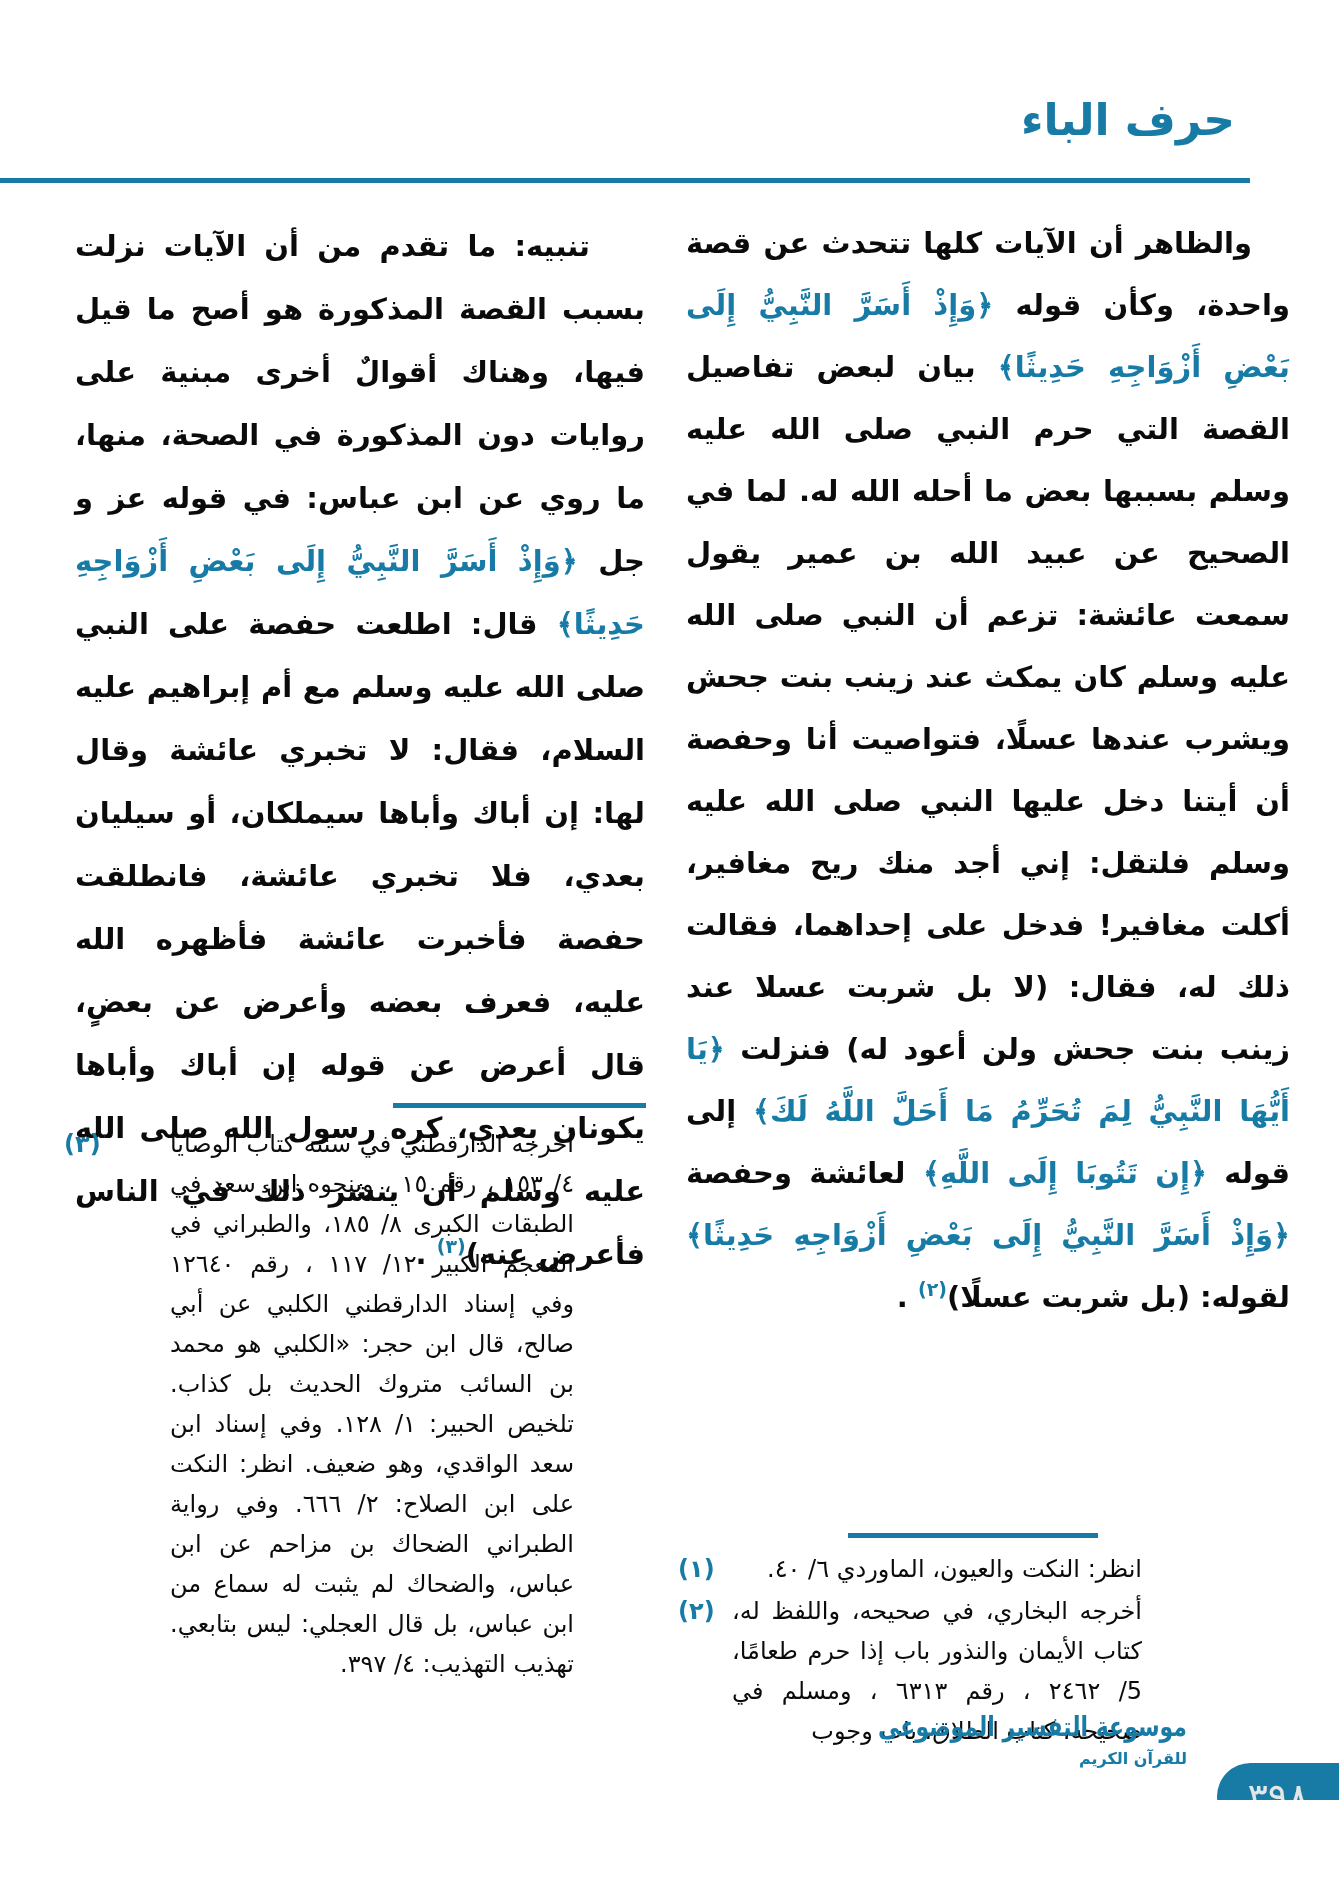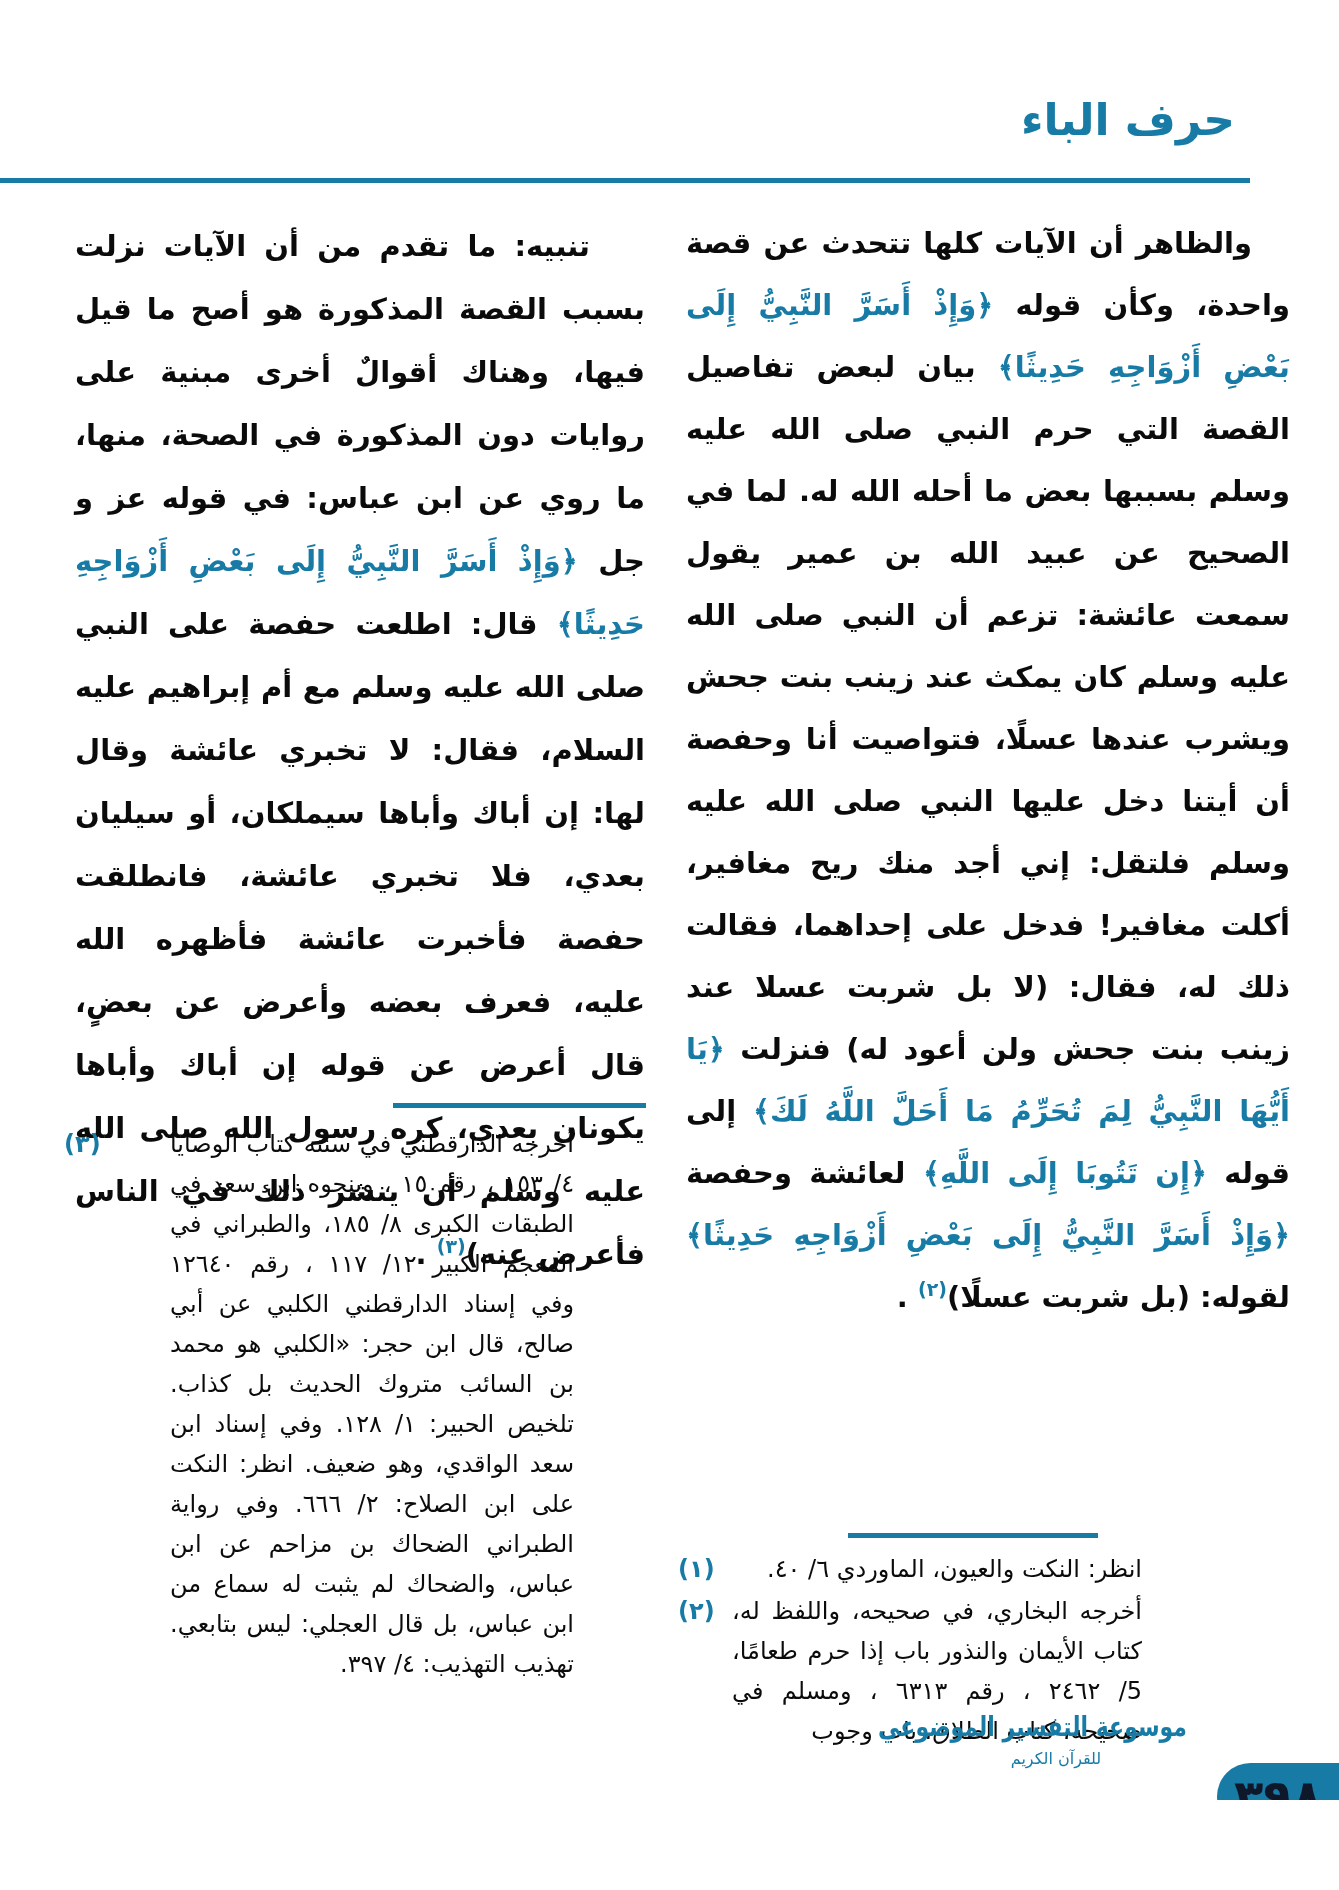--- a/index.html
+++ b/index.html
@@ -90,39 +90,40 @@
     color: var(--accent);
   }
   .logo-main {
     font-size: 22px;
     font-weight: bold;
     white-space: nowrap;
     transform: scaleY(1.25);
   }
   .logo-sub {
     font-size: 16px;
-    font-weight: normal;
+    font-weight: bold;
     margin-top: 10px;
+    text-align: right;
   }
   .page-badge {
     position: absolute;
     top: 1763px;
     right: 0;
     width: 122px;
     height: 67px;
     background: var(--accent);
     border-radius: 34px 0 0 34px;
     display: flex;
     align-items: center;
     justify-content: center;
   }
   .page-badge span {
-    color: #0f172a;
-    font-size: 48px;
-    font-weight: bold;
+    color: #e5e5e5;
+    font-size: 38px;
+    font-weight: normal;
     line-height: 1;
   }
 </style>
 </head>
 <body>
 
 <div class="page">
 
   <div class="header-title">حرف الباء</div>
 

